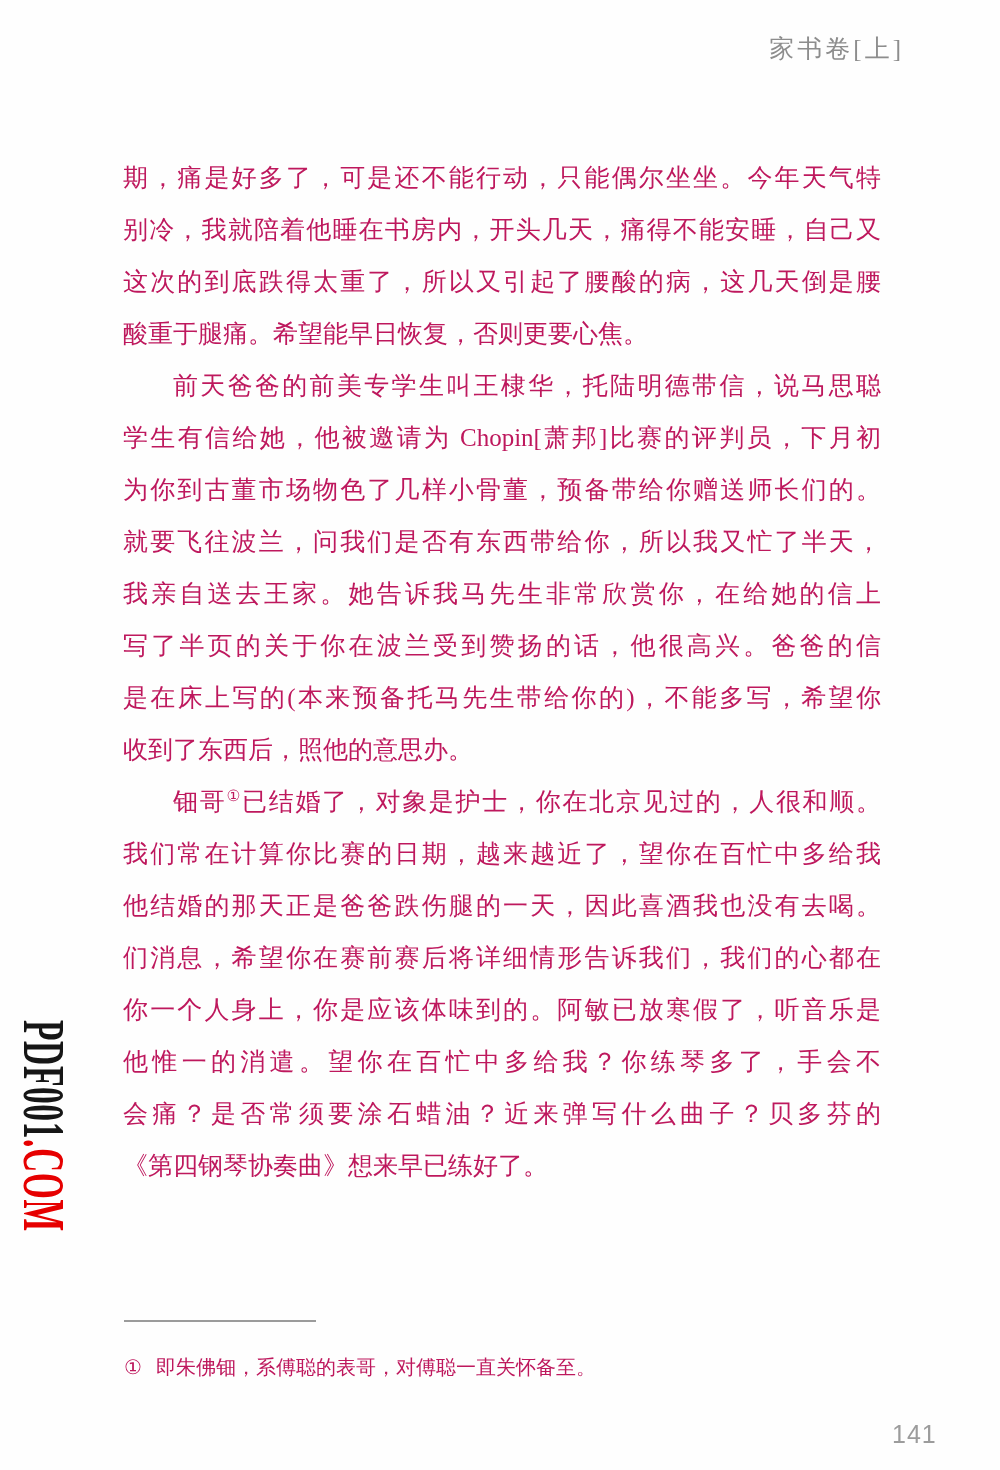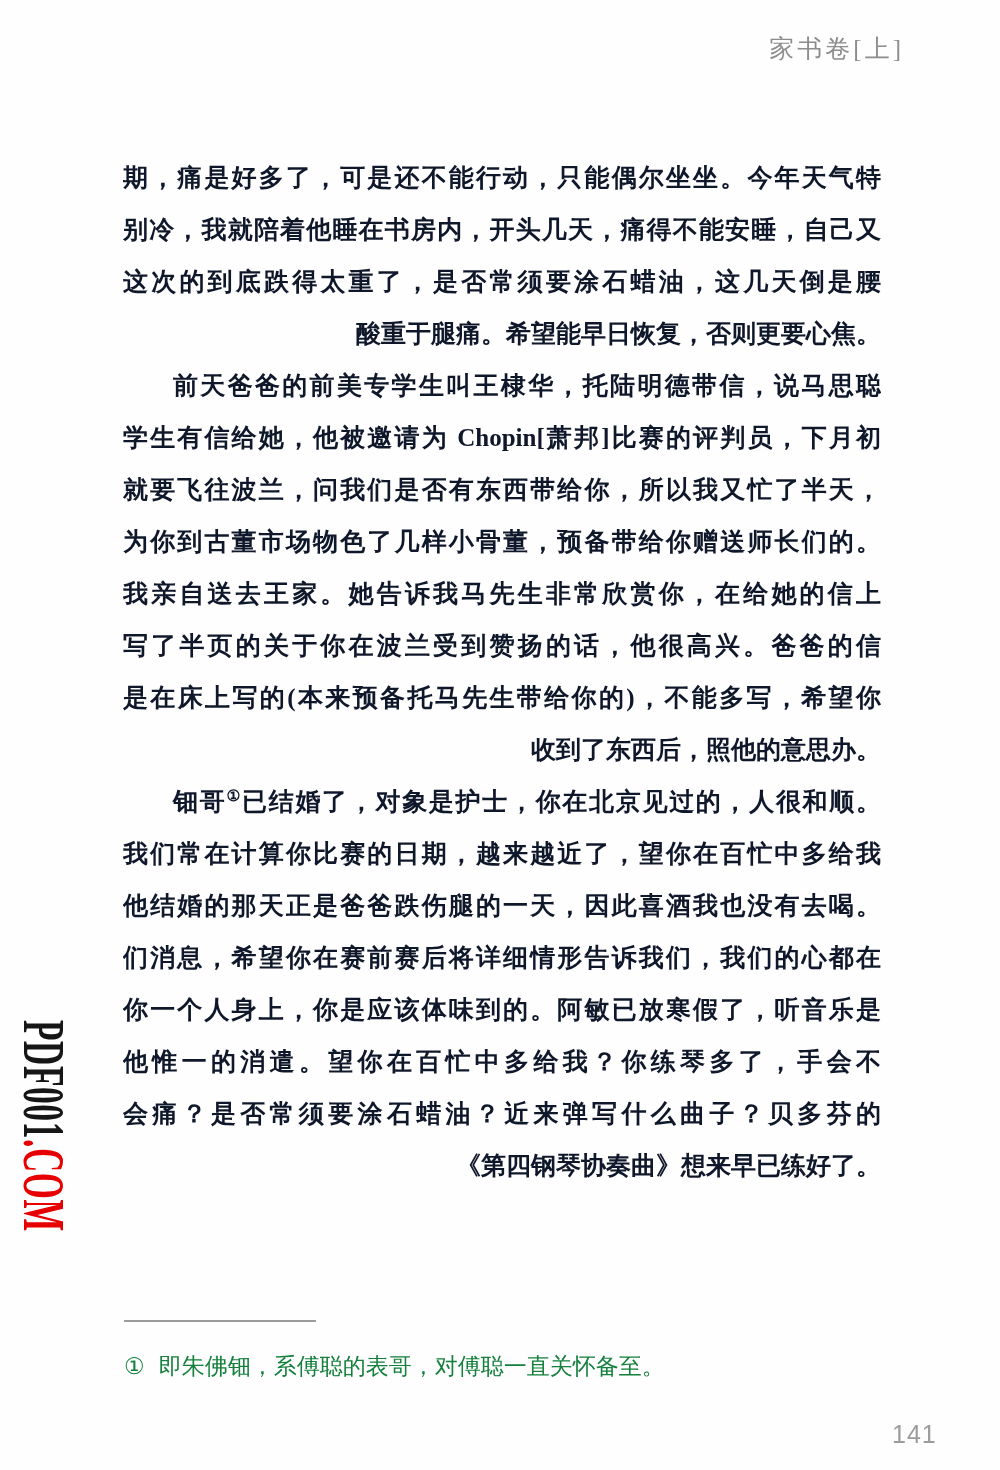--- a/index.html
+++ b/index.html
@@ -21,44 +21,44 @@
   }
   .body-text {
     position: absolute;
     left: 123px;
     top: 152px;
     width: 758px;
     font-size: 25px;
     line-height: 52px;
     color: #474747;
   }
-  .line { height: 52px; overflow: hidden; text-align: right; }
+  .line { height: 52px; overflow: hidden; }
   .line.fill { text-align: justify; text-align-last: justify; }
   .line.indent { text-indent: 2em; }
   sup.fn-ref {
     font-size: 0.62em;
     vertical-align: super;
     line-height: 0;
   }
   .footnote-divider {
     position: absolute;
     left: 124px;
     top: 1320px;
     width: 192px;
     height: 0;
     border-top: 2px solid #9b9b9b;
   }
   .footnote {
     position: absolute;
     left: 124px;
     top: 1352px;
     width: 760px;
-    font-size: 23px;
+    font-size: 20px;
     line-height: 30px;
-    color: #15803d;
+    color: #be185d;
   }
   .fn-marker { margin-right: 14px; }
   .watermark {
     position: absolute;
     left: 74px;
     top: 1020px;
     transform-origin: 0 0;
     transform: rotate(90deg) scaleX(0.56);
     font-family: "Liberation Serif", "DejaVu Serif", serif;
     font-weight: bold;
@@ -79,29 +79,29 @@
     color: #9c9c9c;
   }
 </style>
 </head>
 <body>
 
 <div class="page">
 
   <div class="running-head" style="color: rgb(141, 141, 141);">家书卷[上]</div>
 
-  <div class="body-text" style="color: #0f172a; font-weight: bold;">
+  <div class="body-text" style="color: #be185d;">
       <div class="line fill">期，痛是好多了，可是还不能行动，只能偶尔坐坐。今年天气特</div>
       <div class="line fill">别冷，我就陪着他睡在书房内，开头几天，痛得不能安睡，自己又</div>
-      <div class="line fill">这次的到底跌得太重了，是否常须要涂石蜡油，这几天倒是腰</div>
+      <div class="line fill">这次的到底跌得太重了，所以又引起了腰酸的病，这几天倒是腰</div>
       <div class="line">酸重于腿痛。希望能早日恢复，否则更要心焦。</div>
       <div class="line fill indent">前天爸爸的前美专学生叫王棣华，托陆明德带信，说马思聪</div>
       <div class="line fill">学生有信给她，他被邀请为 Chopin[萧邦]比赛的评判员，下月初</div>
+      <div class="line fill">为你到古董市场物色了几样小骨董，预备带给你赠送师长们的。</div>
       <div class="line fill">就要飞往波兰，问我们是否有东西带给你，所以我又忙了半天，</div>
-      <div class="line fill">为你到古董市场物色了几样小骨董，预备带给你赠送师长们的。</div>
       <div class="line fill">我亲自送去王家。她告诉我马先生非常欣赏你，在给她的信上</div>
       <div class="line fill">写了半页的关于你在波兰受到赞扬的话，他很高兴。爸爸的信</div>
       <div class="line fill">是在床上写的(本来预备托马先生带给你的)，不能多写，希望你</div>
       <div class="line">收到了东西后，照他的意思办。</div>
       <div class="line fill indent"><span class="">钿哥</span><sup class="fn-ref">①</sup><span class="">已结婚了，对象是护士，你在北京见过的，人很和顺。</span></div>
       <div class="line fill">我们常在计算你比赛的日期，越来越近了，望你在百忙中多给我</div>
       <div class="line fill">他结婚的那天正是爸爸跌伤腿的一天，因此喜酒我也没有去喝。</div>
       <div class="line fill">们消息，希望你在赛前赛后将详细情形告诉我们，我们的心都在</div>
       <div class="line fill">你一个人身上，你是应该体味到的。阿敏已放寒假了，听音乐是</div>
       <div class="line fill">他惟一的消遣。望你在百忙中多给我？你练琴多了，手会不</div>

